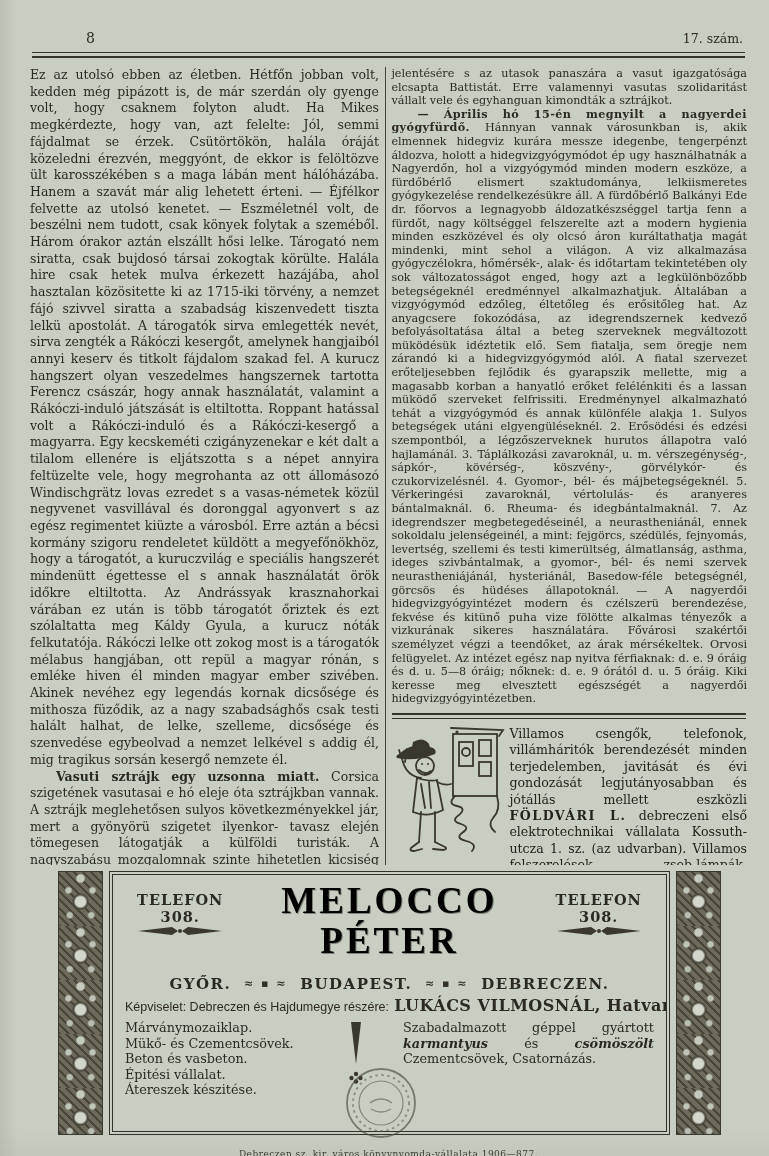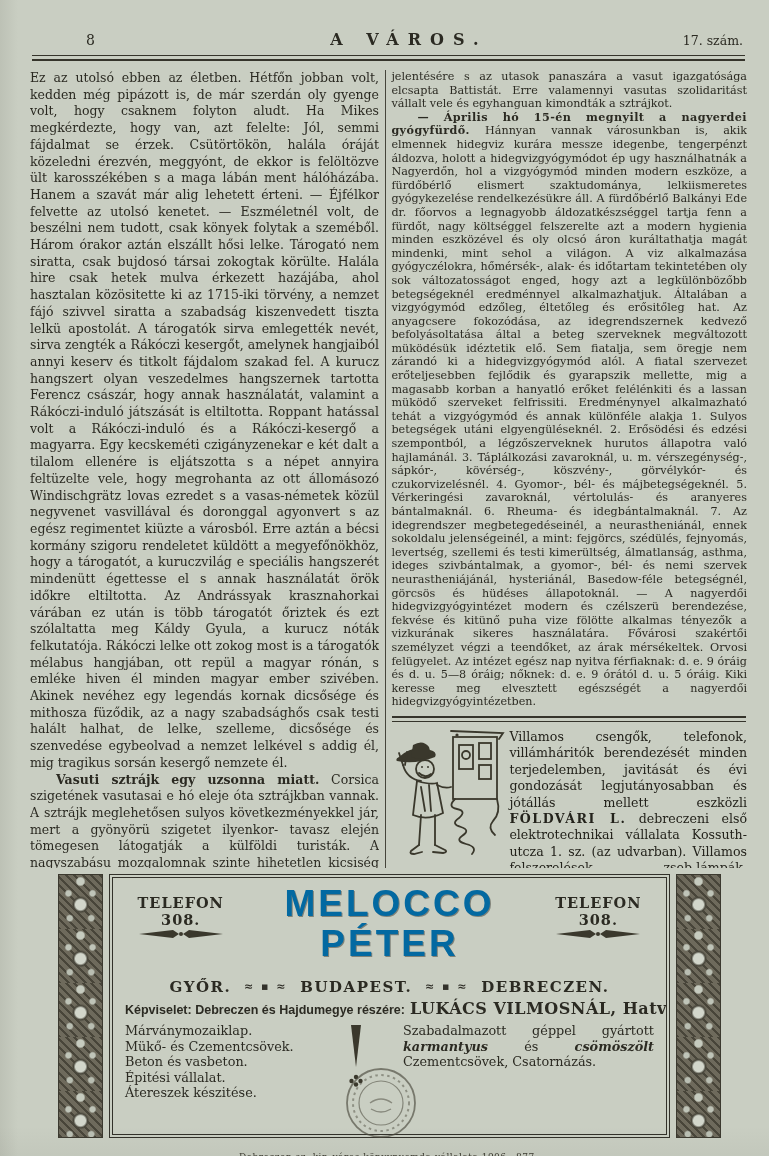--- a/index.html
+++ b/index.html
@@ -46,26 +46,26 @@
       radial-gradient(circle at 50% 55%, #d2d6cb 5px, #4a483d 7px, rgba(0,0,0,0) 9px),
       radial-gradient(circle at 25% 80%, #b9beb2 2.5px, rgba(0,0,0,0) 4px),
       radial-gradient(circle at 75% 80%, #b9beb2 2.5px, rgba(0,0,0,0) 4px),
       repeating-linear-gradient(45deg, rgba(40,38,30,.55) 0 2px, rgba(0,0,0,0) 2px 6px);
     background-size:43px 54px;
   }
   .melocco-box{flex:1;border:4px double #32312a;margin:0 6px;padding:6px 12px 4px 12px;overflow:hidden;text-align:center;}
   .mel-row1{display:flex;align-items:flex-start;justify-content:space-between;}
   .mel-tel{font-size:14.5px;font-weight:bold;letter-spacing:1px;padding-top:10px;}
   .mel-flourish{display:block;margin:1px auto 0 auto;}
-  .mel-name{font-size:37px;font-weight:bold;letter-spacing:3px;line-height:40px;color:#0369a1;
-    text-shadow:1px 1px 0 rgba(38,37,32,.45);font-family:Liberation Sans, sans-serif;text-align:center;}
+  .mel-name{font-size:37px;font-weight:bold;letter-spacing:3px;line-height:40px;color:#000000;
+    text-shadow:1px 1px 0 rgba(38,37,32,.45);font-family:Liberation Serif, serif;text-align:center;}
   .mel-cities{margin-top:14px;font-size:15px;font-weight:bold;letter-spacing:1.5px;}
   .mel-orn{font-size:11px;letter-spacing:2px;position:relative;top:-2px;padding:0 6px;color:#32312a;}
   .mel-agent{margin-top:3px;white-space:nowrap;}
-  .mel-agent-label{font-family:"Liberation Sans","DejaVu Sans",sans-serif;font-weight:bold;font-size:12.5px;}
+  .mel-agent-label{font-family:"Liberation Sans","DejaVu Sans",sans-serif;font-weight:normal;font-size:12.5px;}
   .mel-agent-name{font-size:16px;font-weight:bold;letter-spacing:.5px;}
   .mel-services{display:flex;margin-top:5px;text-align:left;}
   .mel-list{font-size:12.8px;line-height:15.5px;flex:0 0 218px;}
   .mel-mid{flex:0 0 60px;text-align:center;padding-top:2px;}
   .mel-right{flex:1;font-size:12.8px;line-height:15.5px;text-align:justify;}
   .mel-right .b{font-weight:bold;font-style:italic;}
   .mel-right .line2{text-indent:0;}
   
   .footer-line{text-align:center;font-size:9px;letter-spacing:.5px;color:#3c3b31;margin-top:14px;}
   .stamp{position:absolute;left:344px;top:1066px;width:74px;height:74px;z-index:3;opacity:.85;}
@@ -73,21 +73,20 @@
   .inkline{stroke:#3a382c;fill:none;stroke-width:1.8;stroke-linecap:round;}
   .inkfill{fill:#3a382c;}
 </style>
 </head>
 <body>
 
 <div class="sheet">
 
   <div class="masthead">
     <span class="pg-num">8</span>
-    <span class="mast-title">A VÁROS.</span>
     <span class="issue">17. szám.</span>
   </div>
   <div class="head-rule"></div>
 
   <div class="columns">
     <div class="col left-col">
       <p>Ez az utolsó ebben az életben. Hétfőn jobban volt, kedden még pipázott is, de már szerdán oly gyenge volt, hogy csaknem folyton aludt. Ha Mikes megkérdezte, hogy van, azt felelte: Jól, semmi fájdalmat se érzek. Csütörtökön, halála óráját közeledni érezvén, meggyónt, de ekkor is felöltözve ült karosszékében s a maga lábán ment hálóházába. Hanem a szavát már alig lehetett érteni. — Éjfélkor felvette az utolsó kenetet. — Eszméletnél volt, de beszélni nem tudott, csak könyek folytak a szeméből. Három órakor aztán elszállt hősi lelke. Tárogató nem siratta, csak bujdosó társai zokogtak körülte. Halála hire csak hetek mulva érkezett hazájába, ahol hasztalan közösitette ki az 1715-iki törvény, a nemzet fájó szivvel siratta a szabadság kiszenvedett tiszta lelkü apostolát. A tárogatók sirva emlegették nevét, sirva zengték a Rákóczi kesergőt, amelynek hangjaiból annyi keserv és titkolt fájdalom szakad fel. A kurucz hangszert olyan veszedelmes hangszernek tartotta Ferencz császár, hogy annak használatát, valamint a Rákóczi-induló játszását is eltiltotta. Roppant hatással volt a Rákóczi-induló és a Rákóczi-kesergő a magyarra. Egy kecskeméti czigányzenekar e két dalt a tilalom ellenére is eljátszotta s a népet annyira feltüzelte vele, hogy megrohanta az ott állomásozó Windischgrätz lovas ezredet s a vasas-németek közül negyvenet vasvillával és doronggal agyonvert s az egész regimentet kiüzte a városból. Erre aztán a bécsi kormány szigoru rendeletet küldött a megyefőnökhöz, hogy a tárogatót, a kuruczvilág e speciális hangszerét mindenütt égettesse el s annak használatát örök időkre eltiltotta. Az Andrássyak krasznahorkai várában ez után is több tárogatót őriztek és ezt szólaltatta meg Káldy Gyula, a kurucz nóták felkutatója. Rákóczi lelke ott zokog most is a tárogatók mélabus hangjában, ott repül a magyar rónán, s emléke hiven él minden magyar ember szivében. Akinek nevéhez egy legendás kornak dicsősége és mithosza füződik, az a nagy szabadsághős csak testi halált halhat, de lelke, szelleme, dicsősége és szenvedése egybeolvad a nemzet lelkével s addig él, mig tragikus sorsán kesergő nemzete él.</p>
       <p class="indent"><span class="lead">Vasuti sztrájk egy uzsonna miatt.</span><span> Corsica szigetének vasutasai e hó eleje óta sztrájkban vannak. A sztrájk meglehetősen sulyos következményekkel jár, mert a gyönyörü szigetet ilyenkor- tavasz elején tömegesen látogatják a külföldi turisták. A nagyszabásu mozgalomnak szinte hihetetlen kicsiség volt a meginditója. Az Ajaccióból elindult személyvonat Bastia felé, haladtában megállapodott e hó 1-én a kis Casamozza-állomáson. A mozdonyvezető ur, az idő tizre járván, ugy érezte, hogy jó volna uzsonálni. Le is szállt a mozdonyról, leült az állomási épület lóczájára és hidegvérrel szalonnázni kezdett. Hiába förmedt rá az állomásfőnök s hiába támadtak rá az utasok is, Battista ur a mozdony vezetője, meg nem mozdult, amig be nem kebelezte egész szalonnakészletét. Az állomásfőnök</span></p>
     </div>
     <div class="col-divider"></div>

